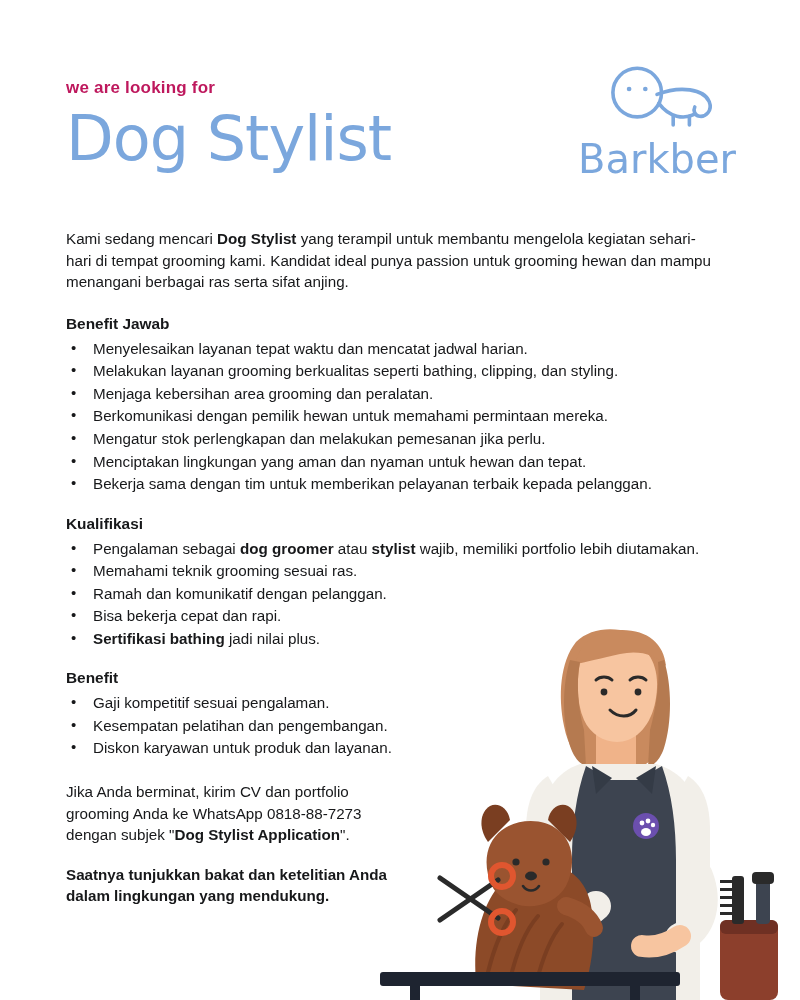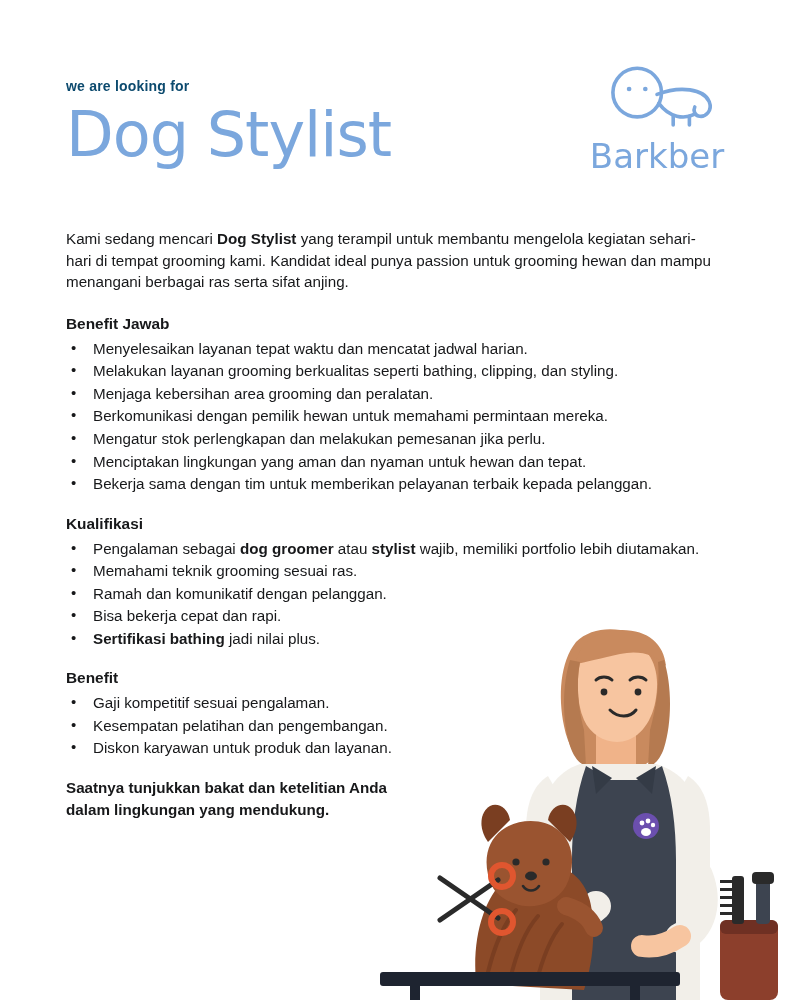--- a/index.html
+++ b/index.html
@@ -26,24 +26,24 @@
 
   
   .header {
     position: absolute;
     top: 78px;
     left: 66px;
     width: 680px;
     height: 130px;
   }
   .eyebrow {
-    font-size: 14px;
+    font-size: 17px;
     font-weight: bold;
     letter-spacing: 0.2px;
-    color: #0c4a6e;
+    color: #be185d;
     margin: 0;
   }
   .headline {
     font-size: 62px;
     font-weight: 400;
     color: #7ba7dd;
     letter-spacing: -1px;
     line-height: 1.05;
     margin: 8px 0 0 0;
     font-family: "DejaVu Sans", sans-serif;
@@ -56,21 +56,21 @@
     right: 58px;
     width: 170px;
     text-align: center;
   }
   .logo-mark {
     height: 72px;
     display: block;
     margin: 0 auto;
   }
   .logo-text {
-    font-size: 34px;
+    font-size: 40px;
     color: #7ba7dd;
     font-family: "DejaVu Sans", sans-serif;
     letter-spacing: 0px;
     margin-top: 2px;
   }
 
   
   .content {
     position: absolute;
     top: 228px;
@@ -194,20 +194,23 @@
 
     <div>
       <p class="section-title">Benefit</p>
       <ul class="bullets">
         <li>Gaji kompetitif sesuai pengalaman.</li>
         <li>Kesempatan pelatihan dan pengembangan.</li>
         <li>Diskon karyawan untuk produk dan layanan.</li>
       </ul>
     </div>
 
+    <p class="closing">
+      <span>Jika Anda berminat, kirim CV dan portfolio grooming Anda ke WhatsApp 0818-88-7273 dengan subjek "</span><b>Dog Stylist Application</b><span>".</span>
+    </p>
 
     <p class="cta">
       <span>Saatnya tunjukkan bakat dan ketelitian Anda</span><br>
       <span>dalam lingkungan yang mendukung.</span>
     </p>
   </div>
 
   <svg class="illustration" viewBox="0 0 420 420" xmlns="http://www.w3.org/2000/svg">
 
     <path d="M196 62 C180 82 178 116 184 146 C188 166 196 178 206 184 L266 184 C278 176 286 158 288 138 C292 106 286 76 268 62 C248 46 214 44 196 62 Z" fill="#c98a5e"></path>

